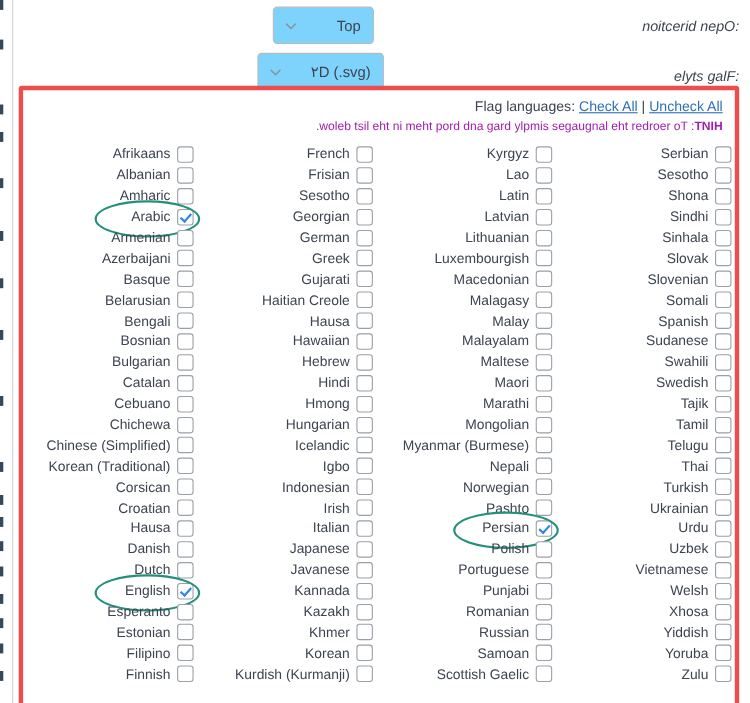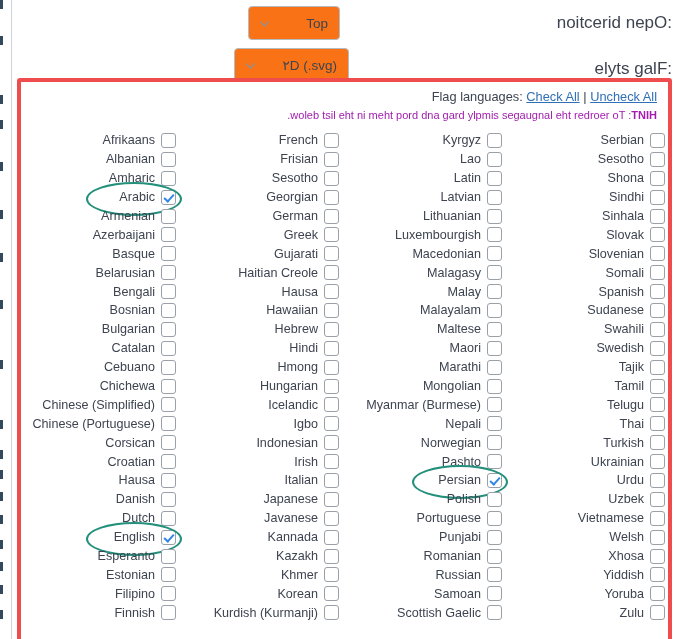--- a/index.html
+++ b/index.html
@@ -43,34 +43,35 @@
   .setting-row {
     display: flex;
     flex-direction: row;
     align-items: center;
     justify-content: flex-end;
     height: 46px;
     padding-right: 10px;
     box-sizing: border-box;
   }
   .setting-label {
-    font-size: 17px;
+    font-size: 13px;
     color: #3d4450;
     white-space: nowrap;
     direction: rtl;
     unicode-bidi: bidi-override;
+    font-style: italic;
   }
   .select-box {
     display: flex;
     flex-direction: row;
     align-items: center;
     justify-content: space-between;
     border: 1px solid #b6bbc2;
     border-radius: 4px;
-    background: #f97316;
+    background: #7dd3fc;
     height: 34px;
     box-sizing: border-box;
     padding: 0 11px 0 9px;
     cursor: pointer;
     position: absolute;
   }
   .select-box .chev {
     width: 13px; height: 13px;
     flex: 0 0 auto;
     margin-right: 12px;
@@ -308,21 +309,21 @@
         </div>
         <div class="lang-row">
           <span class="lang-label">Chichewa</span>
           <span class="cbox"></span>
         </div>
         <div class="lang-row">
           <span class="lang-label">Chinese (Simplified)</span>
           <span class="cbox"></span>
         </div>
         <div class="lang-row">
-          <span class="lang-label">Chinese (Portuguese)</span>
+          <span class="lang-label">Korean (Traditional)</span>
           <span class="cbox"></span>
         </div>
         <div class="lang-row">
           <span class="lang-label">Corsican</span>
           <span class="cbox"></span>
         </div>
         <div class="lang-row">
           <span class="lang-label">Croatian</span>
           <span class="cbox"></span>
         </div>

